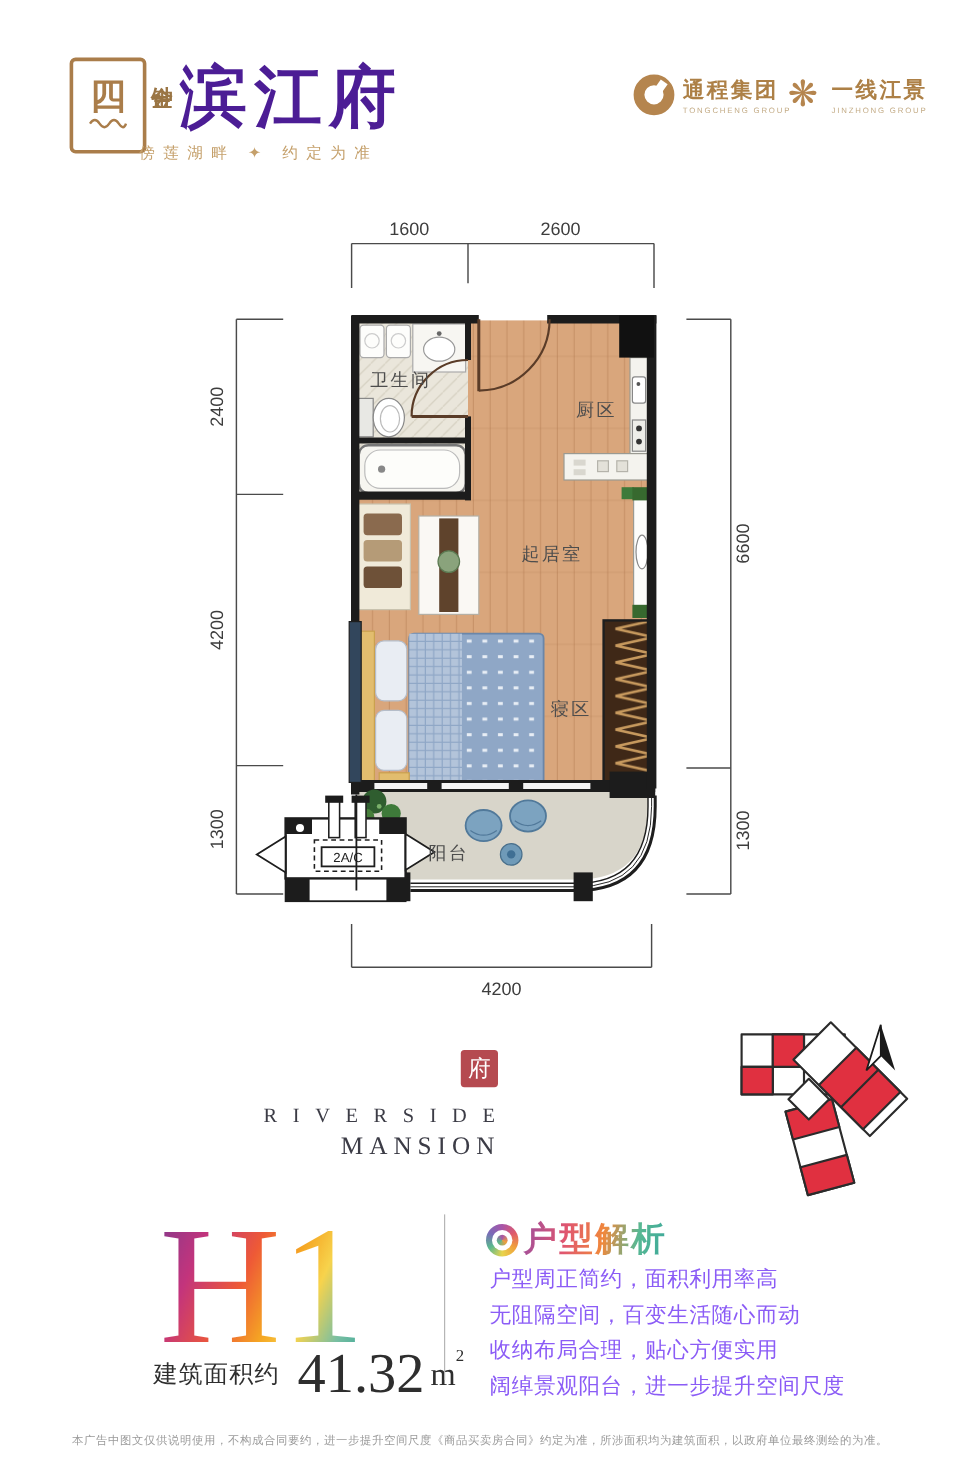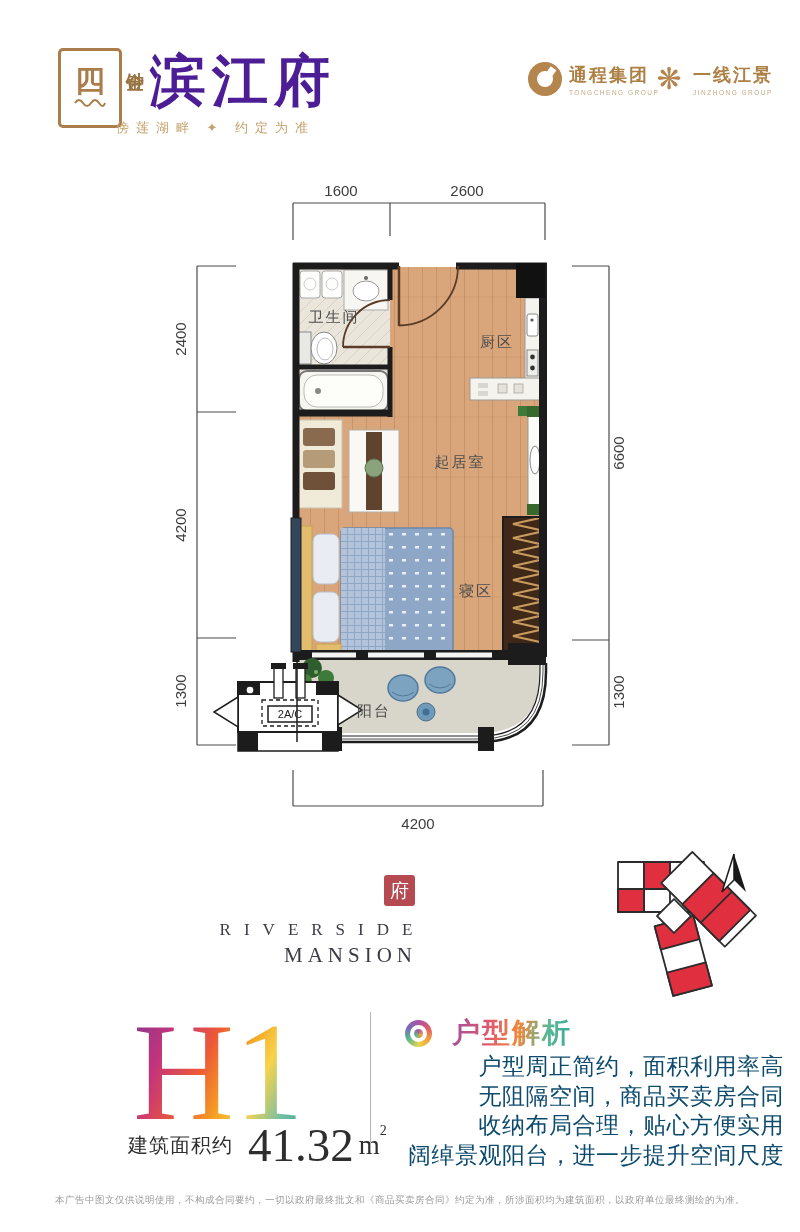--- a/index.html
+++ b/index.html
@@ -40,31 +40,31 @@
   
   .h1code{left:133px;top:1002px;font-size:140px;line-height:1;font-family:"Liberation Serif",serif;
           background:linear-gradient(115deg,#7e3a8e 0%,#c3347c 22%,#ee5a36 42%,#f5a623 58%,#f7d34c 70%,#79bfa2 85%,#2ea296 100%);
           -webkit-background-clip:text;background-clip:text;color:transparent;letter-spacing:0px;}
   .arealine{left:128px;top:1118px;display:flex;align-items:center;color:#2e2e2e;}
   .arealine .a-label{font-size:20px;letter-spacing:1px;}
   .arealine .a-value{font-size:47px;font-family:"Liberation Serif",serif;margin-left:15px;}
   .arealine .a-unit{font-size:27px;font-family:"Liberation Serif",serif;margin-left:5px;}
   .arealine .a-sup{font-size:14px;font-family:"Liberation Serif",serif;position:relative;top:-14px;}
   .vdivider{left:370px;top:1012px;width:1px;height:138px;background:#b5b5b5;}
-  .ana-head{left:405px;top:1014px;display:flex;align-items:center;gap:20px;}
+  .ana-head{left:405px;top:1014px;display:flex;align-items:center;gap:4px;}
   .badge{width:27px;height:27px;border-radius:50%;
          background:conic-gradient(#a855a8,#e05a6a,#f0a03c,#e8d44c,#5ab88f,#7a6ab8,#a855a8);
          display:flex;align-items:center;justify-content:center;}
   .badge-core{width:17px;height:17px;border-radius:50%;background:#fff;display:flex;align-items:center;justify-content:center;}
   .badge-dot{width:9px;height:9px;border-radius:50%;
              background:conic-gradient(#a855a8,#f0a03c,#5ab88f,#a855a8);}
   .ana-title{font-size:28px;font-weight:bold;letter-spacing:2px;
              background:linear-gradient(100deg,#9c4f9e 0%,#e0566f 30%,#f0883c 55%,#58b893 78%,#3aa79b 100%);
              -webkit-background-clip:text;background-clip:text;color:transparent;}
-  .ana-points{left:408px;top:1052px;font-size:23px;line-height:29.5px;color:#0c4a6e;letter-spacing:0.5px;text-align:right;}
+  .ana-points{left:408px;top:1052px;font-size:18px;line-height:29.5px;color:#8b5cf6;letter-spacing:0.5px;}
   .disclaimer{left:40px;top:1194px;width:720px;text-align:center;font-size:9.5px;color:#9a9a9a;letter-spacing:0.5px;}
 
   svg text.dim{font-size:15px;fill:#3d3d3d;font-family:"Liberation Sans",sans-serif;}
   svg text.room{font-size:15px;fill:#4d4d4d;letter-spacing:2px;font-family:"Liberation Sans",sans-serif;}
   svg text.acl{font-size:11px;fill:#222;font-family:"Liberation Sans",sans-serif;}
 </style>
 </head>
 <body>
 
 <div class="page">
@@ -321,19 +321,19 @@
   <div class="abs ana-head">
     <span class="badge">
       <span class="badge-core">
           <span class="badge-dot"></span>
         </span>
     </span>
     <span class="ana-title">户型解析</span>
   </div>
   <div class="abs ana-points">
     <div>户型周正简约，面积利用率高</div>
-    <div>无阻隔空间，商品买卖房合同</div>
+    <div>无阻隔空间，百变生活随心而动</div>
     <div>收纳布局合理，贴心方便实用</div>
     <div>阔绰景观阳台，进一步提升空间尺度</div>
   </div>
 
-  <div class="abs disclaimer">本广告中图文仅供说明使用，不构成合同要约，一切以政府最终批文和《商品买卖房合同》约定为准，所涉面积均为建筑面积，以政府单位最终测绘的为准。</div>
+  <div class="abs disclaimer">本广告中图文仅供说明使用，不构成合同要约，进一步提升空间尺度《商品买卖房合同》约定为准，所涉面积均为建筑面积，以政府单位最终测绘的为准。</div>
 </div>
 
 </body></html>

